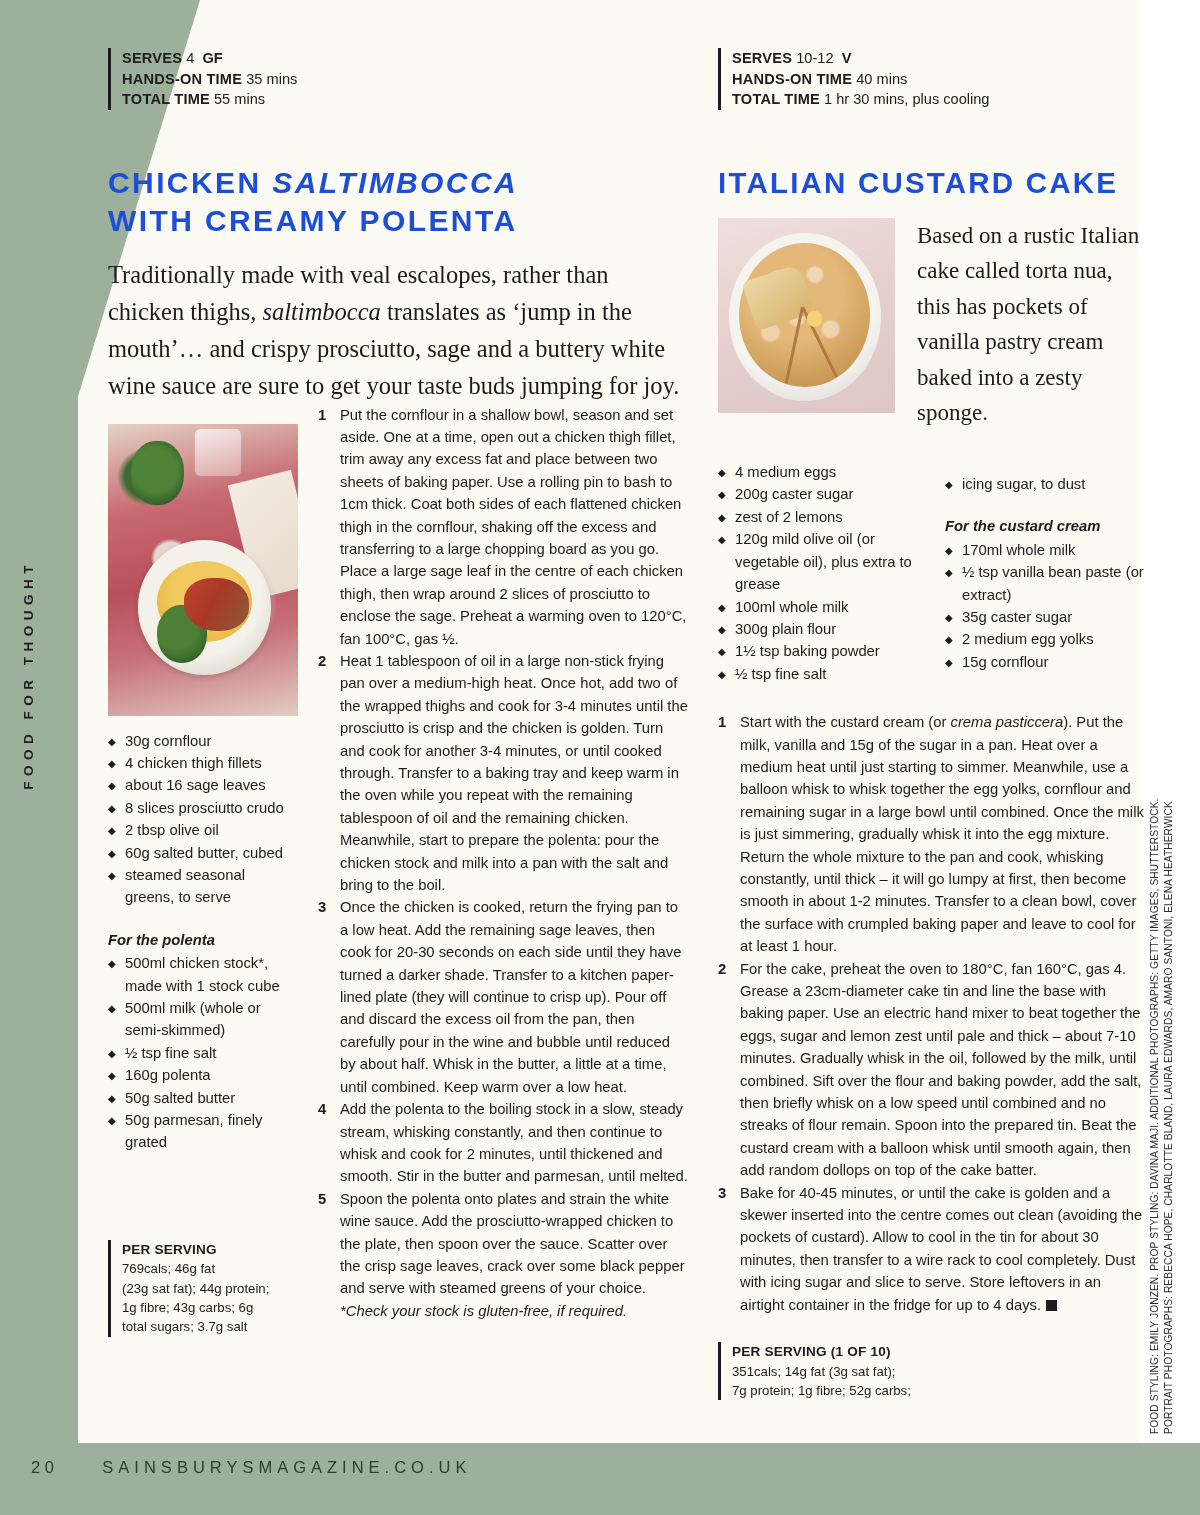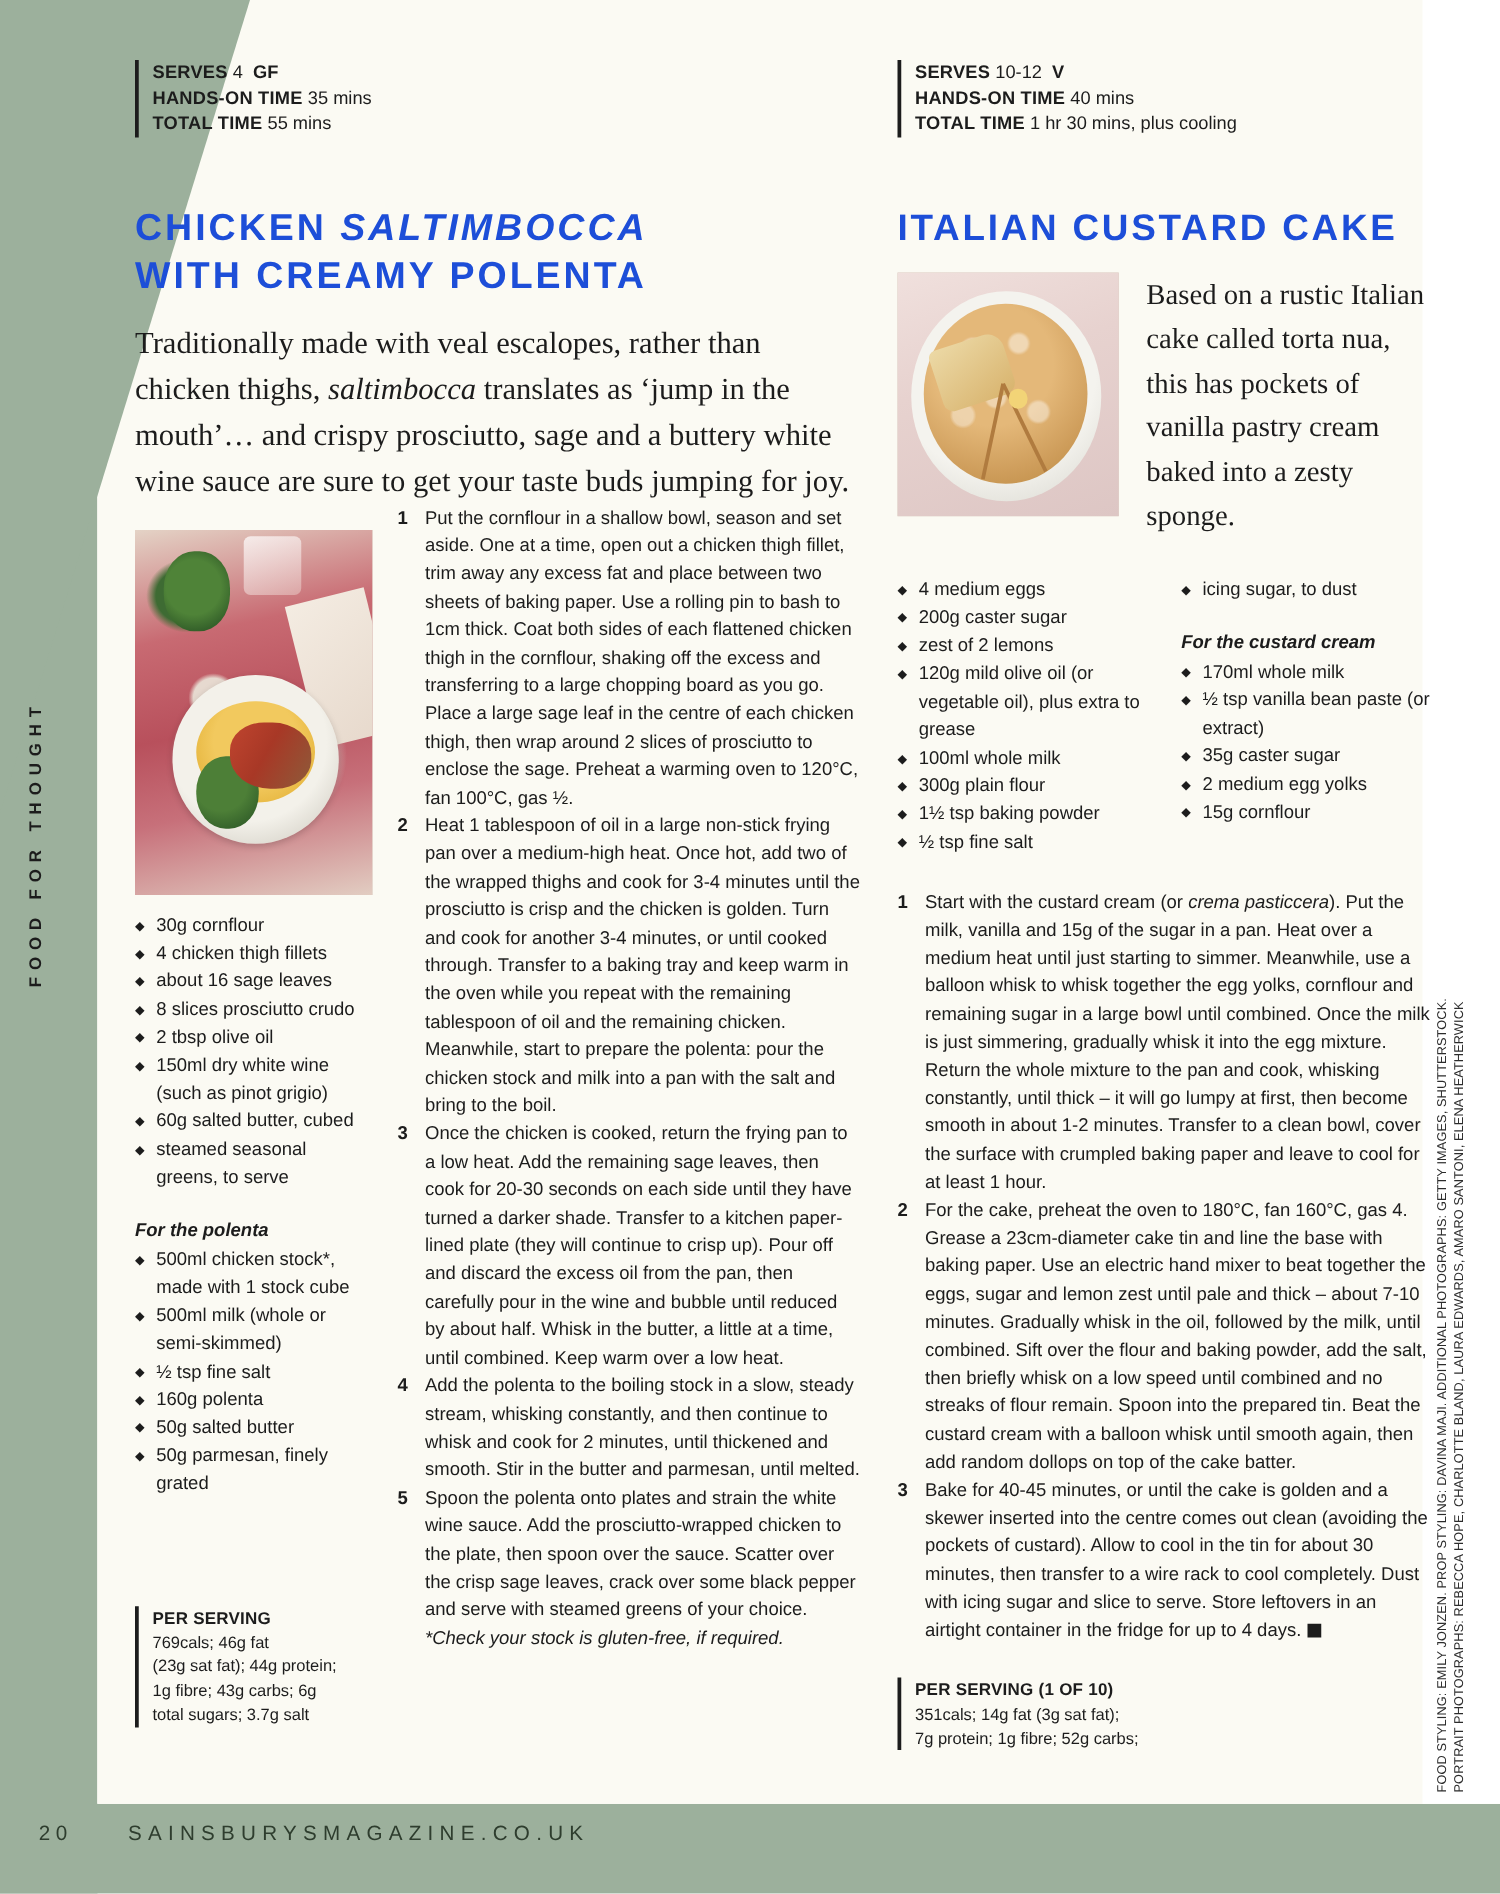--- a/index.html
+++ b/index.html
@@ -364,20 +364,21 @@
     font-weight: 700;
     letter-spacing: 0.2px;
     font-size: 13.6px;
   }
 
   
   .right-ing {
     display: flex;
     gap: 24px;
     margin-top: 30px;
+    align-items: center;
   }
   .right-ing > div { width: 203px; }
 
   .right-head-row {
     display: flex;
     gap: 22px;
     margin-top: 16px;
     align-items: flex-start;
   }
 
@@ -464,21 +465,20 @@
           <div class="ph-chicken-greens"></div>
           <div class="ph-chicken-meat"></div>
         </div>
 
         <ul class="ing-list" style="margin-top:14px">
           <li>30g cornflour</li>
           <li>4 chicken thigh fillets</li>
           <li>about 16 sage leaves</li>
           <li>8 slices prosciutto crudo</li>
           <li>2 tbsp olive oil</li>
-          <li>150ml dry white wine (such as pinot grigio)</li>
           <li>60g salted butter, cubed</li>
           <li>steamed seasonal greens, to serve</li>
         </ul>
 
         <div class="ing-sub">For the polenta</div>
 
         <ul class="ing-list">
           <li>500ml chicken stock*, made with 1 stock cube</li>
           <li>500ml milk (whole or semi-skimmed)</li>
           <li>½ tsp fine salt</li>

